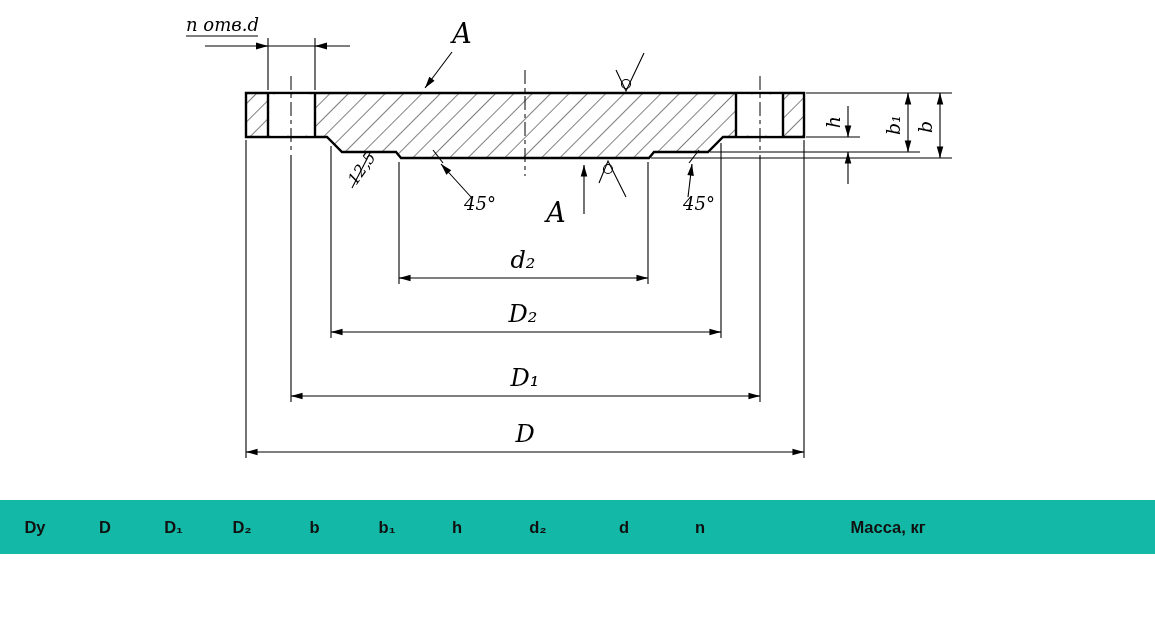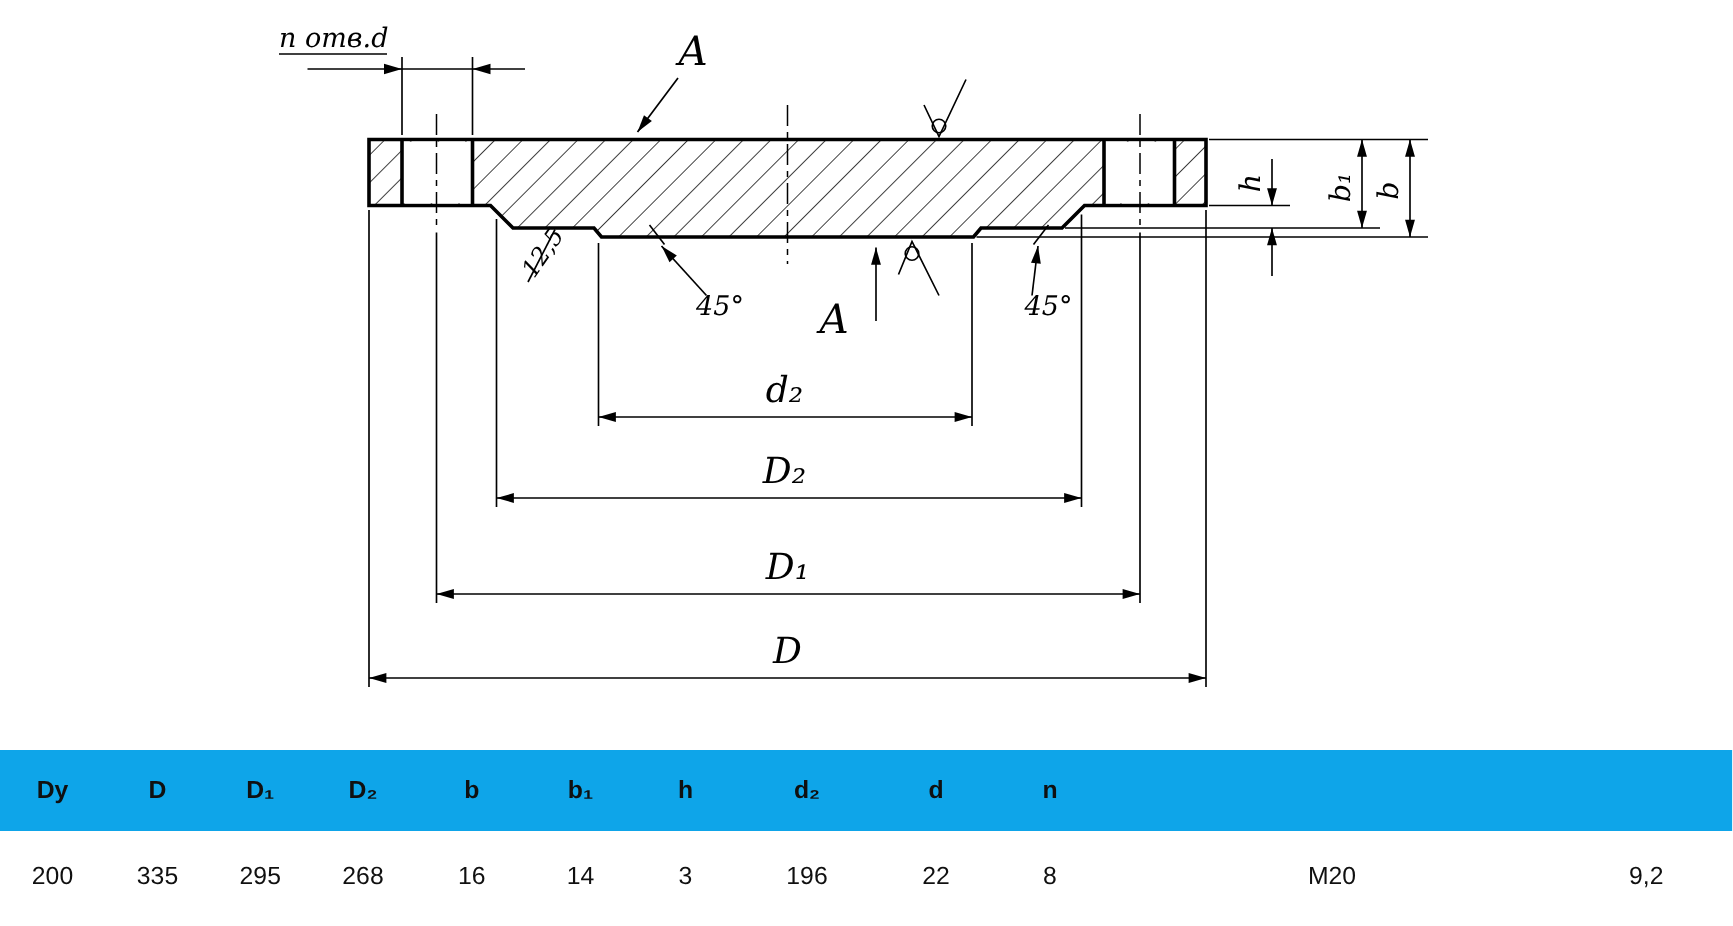--- a/index.html
+++ b/index.html
@@ -8,21 +8,21 @@
   svg{display:block;}
   svg text{font-family:"DejaVu Serif",serif;font-style:italic;fill:#000;}
   .thick{stroke:#000;stroke-width:2.4;fill:none;}
   .thin{stroke:#000;stroke-width:1.1;fill:none;}
   .cl{stroke:#000;stroke-width:1;fill:none;stroke-dasharray:14 4 4 4;}
   .outline{fill:url(#hatch);stroke:#000;stroke-width:2.4;stroke-linejoin:miter;}
   .spec-table{width:1155px;}
   .thead,.tbody{display:grid;
     grid-template-columns:70px 70px 67px 70px 75px 70px 70px 92px 80px 72px 304px 115px;
     align-items:center;}
-  .thead{background:#0ea5e9;min-height:54px;}
+  .thead{background:#14b8a6;min-height:54px;}
   .tbody{background:#ffffff;min-height:60px;}
   .th{font-weight:700;font-size:16.5px;text-align:center;line-height:1.25;color:#101010;padding:5px 2px;}
   .td{font-size:16.5px;text-align:center;color:#101010;}
 </style>
 </head>
 <body>
 
 <div class="page">
 
   <svg width="1155" height="500" viewBox="0 0 1155 500">
@@ -123,30 +123,17 @@
       <div class="th">Dy</div>
       <div class="th">D</div>
       <div class="th">D₁</div>
       <div class="th">D₂</div>
       <div class="th">b</div>
       <div class="th">b₁</div>
       <div class="th">h</div>
       <div class="th">d₂</div>
       <div class="th">d</div>
       <div class="th">n</div>
-    </div>
-    <div class="tbody">
-      <div class="td">200</div>
-      <div class="td">335</div>
-      <div class="td">295</div>
-      <div class="td">268</div>
-      <div class="td">16</div>
-      <div class="td">14</div>
-      <div class="td">3</div>
-      <div class="td">196</div>
-      <div class="td">22</div>
-      <div class="td">8</div>
-      <div class="td">М20</div>
-      <div class="td">9,2</div>
+      <div class="th">Масса, кг</div>
     </div>
   </div>
 
 </div>
 
 </body></html>

